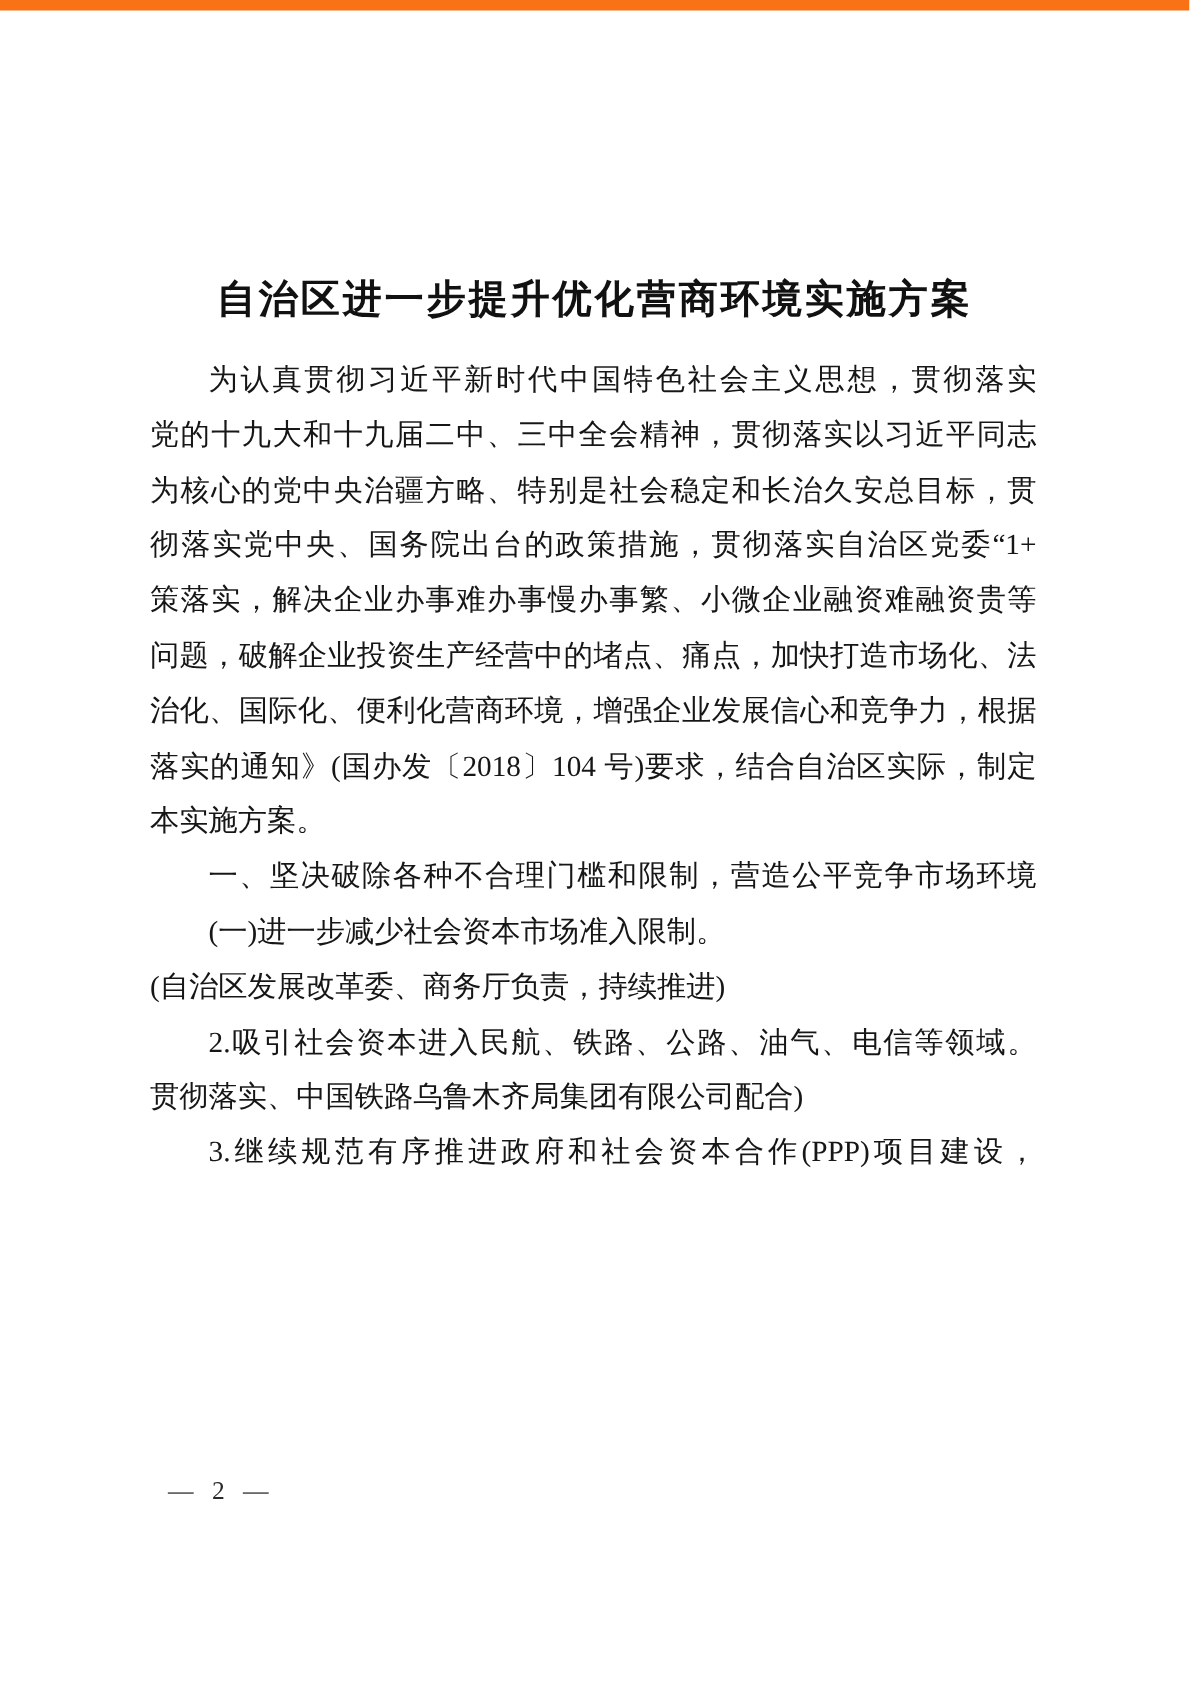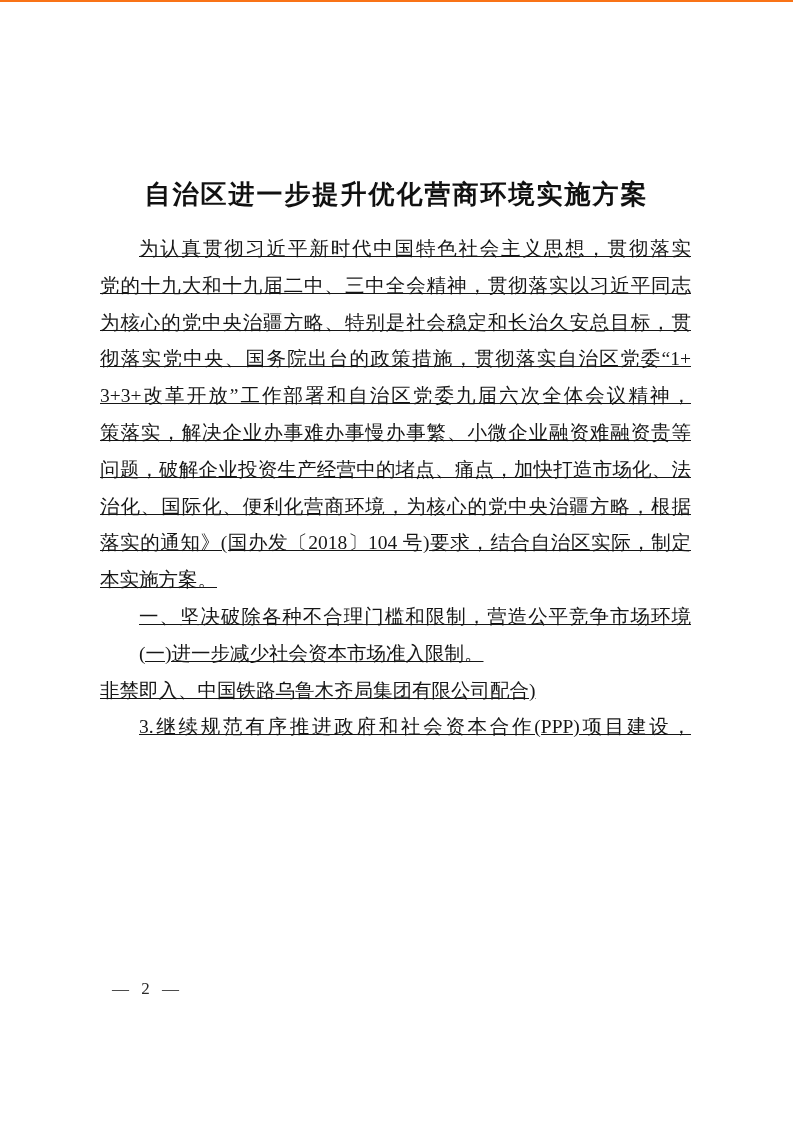--- a/index.html
+++ b/index.html
@@ -8,21 +8,21 @@
     background: #ffffff;
   }
   .page {
     position: relative;
     width: 793px;
     height: 1122px;
     background: #ffffff;
     font-family: "Liberation Serif", "DejaVu Serif", serif;
     color: #1a1a1a;
     overflow: hidden;
-    border-top: 2px solid #f97316;
+    border-top: 7px solid #f97316;
     box-sizing: border-box;
   }
   .doc-title {
     position: absolute;
     top: 158px;
     left: 0;
     width: 100%;
     text-align: center;
     font-size: 26px;
     font-weight: bold;
@@ -38,21 +38,20 @@
   }
   .line {
     height: 36.8px;
     line-height: 36.8px;
     font-size: 19.5px;
     color: #161616;
     text-align: left;
     text-align-last: left;
     white-space: normal;
     overflow: visible;
-    text-decoration: underline;
   }
   .line.indent {
     text-indent: 39px;
     text-align: right;
   }
   .line.fill {
     text-align: justify;
     text-align-last: justify;
     text-justify: inter-character;
   }
@@ -72,27 +71,28 @@
 
 <div class="page">
 
   <h1 class="doc-title">自治区进一步提升优化营商环境实施方案</h1>
 
   <div class="doc-body">
       <div class="line indent fill">为认真贯彻习近平新时代中国特色社会主义思想，贯彻落实</div>
       <div class="line fill">党的十九大和十九届二中、三中全会精神，贯彻落实以习近平同志</div>
       <div class="line fill">为核心的党中央治疆方略、特别是社会稳定和长治久安总目标，贯</div>
       <div class="line fill">彻落实党中央、国务院出台的政策措施，贯彻落实自治区党委“1+</div>
-      <div class="line fill">3+3+改革开放”工作部署和自治区党委九届六次全体会议精神，</div>
       <div class="line fill">策落实，解决企业办事难办事慢办事繁、小微企业融资难融资贵等</div>
       <div class="line fill">问题，破解企业投资生产经营中的堵点、痛点，加快打造市场化、法</div>
-      <div class="line fill">治化、国际化、便利化营商环境，为核心的党中央治疆方略，根据</div>
+      <div class="line fill">治化、国际化、便利化营商环境，增强企业发展信心和竞争力，根据</div>
       <div class="line fill">落实的通知》(国办发〔2018〕104 号)要求，结合自治区实际，制定</div>
       <div class="line">本实施方案。</div>
       <div class="line indent fill">一、坚决破除各种不合理门槛和限制，营造公平竞争市场环境</div>
       <div class="line indent">(一)进一步减少社会资本市场准入限制。</div>
-      <div class="line">非禁即入、中国铁路乌鲁木齐局集团有限公司配合)</div>
+      <div class="line">(自治区发展改革委、商务厅负责，持续推进)</div>
+      <div class="line indent fill">2.吸引社会资本进入民航、铁路、公路、油气、电信等领域。</div>
+      <div class="line">贯彻落实、中国铁路乌鲁木齐局集团有限公司配合)</div>
       <div class="line indent fill">3.继续规范有序推进政府和社会资本合作(PPP)项目建设，</div>
     </div>
 
   <div class="page-footer">— 2 —</div>
 
 </div>
 
 </body></html>

